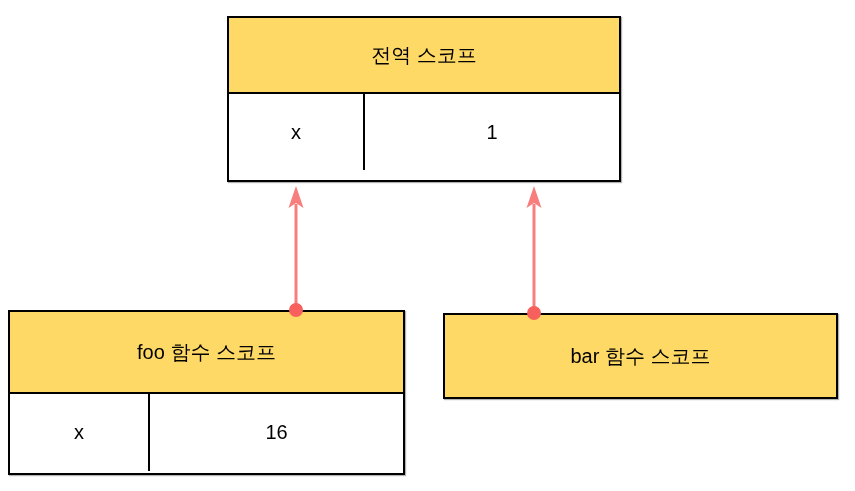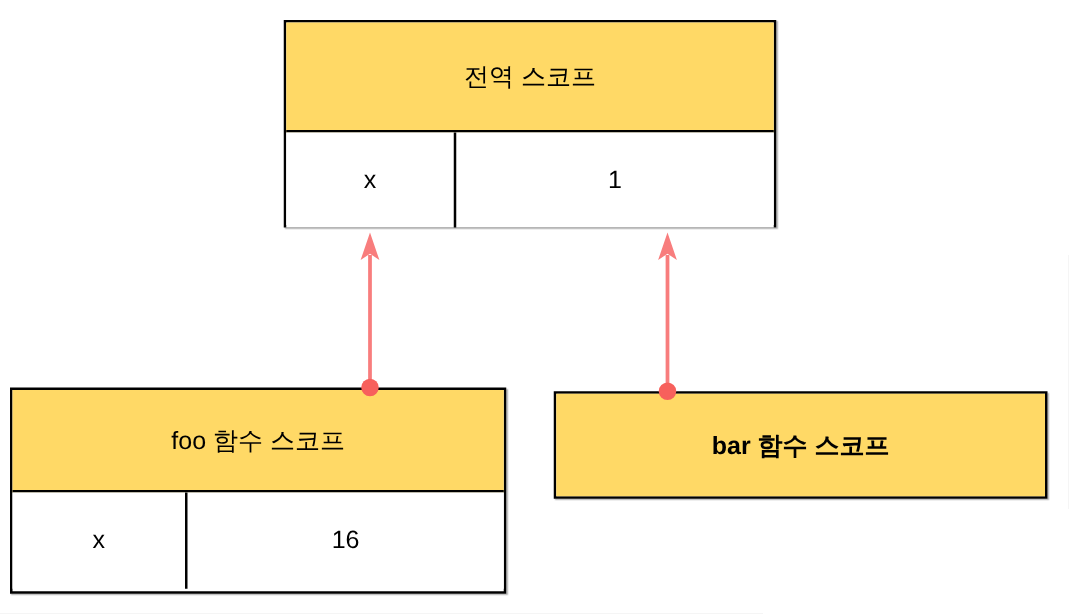--- a/index.html
+++ b/index.html
@@ -41,32 +41,32 @@
     align-items: center;
     justify-content: center;
     font-size: 20px;
     color: var(--text);
   }
   .cell-name { border-right: 2px solid var(--box-border); }
   .cell-value { flex: 1; }
 
   
   .box-global { left: 227px; top: 16px; width: 394px; height: 166px; }
-  .box-global .scope-header { height: 88px; border-bottom: 2px solid var(--box-border); }
+  .box-global .scope-header { height: 76px; border-bottom: 2px solid var(--box-border); }
   .box-global .scope-row { height: 76px; }
   .box-global .cell-name { width: 136px; }
 
   
   .box-foo { left: 8px; top: 310px; width: 397px; height: 165px; }
   .box-foo .scope-header { height: 82px; border-bottom: 2px solid var(--box-border); }
   .box-foo .scope-row { height: 77px; }
   .box-foo .cell-name { width: 140px; }
 
   
-  .box-bar { left: 443px; top: 313px; width: 395px; height: 86px; font-weight: bold; }
+  .box-bar { left: 443px; top: 313px; width: 395px; height: 86px; }
   .box-bar .scope-header { height: 82px; }
 
   .arrow-layer {
     position: absolute;
     left: 0; top: 0;
     width: 855px; height: 491px;
     pointer-events: none;
   }
   .arrow-shaft { stroke: var(--arrow); stroke-width: 3; fill: none; }
   .arrow-head { fill: var(--arrow); stroke: none; }

